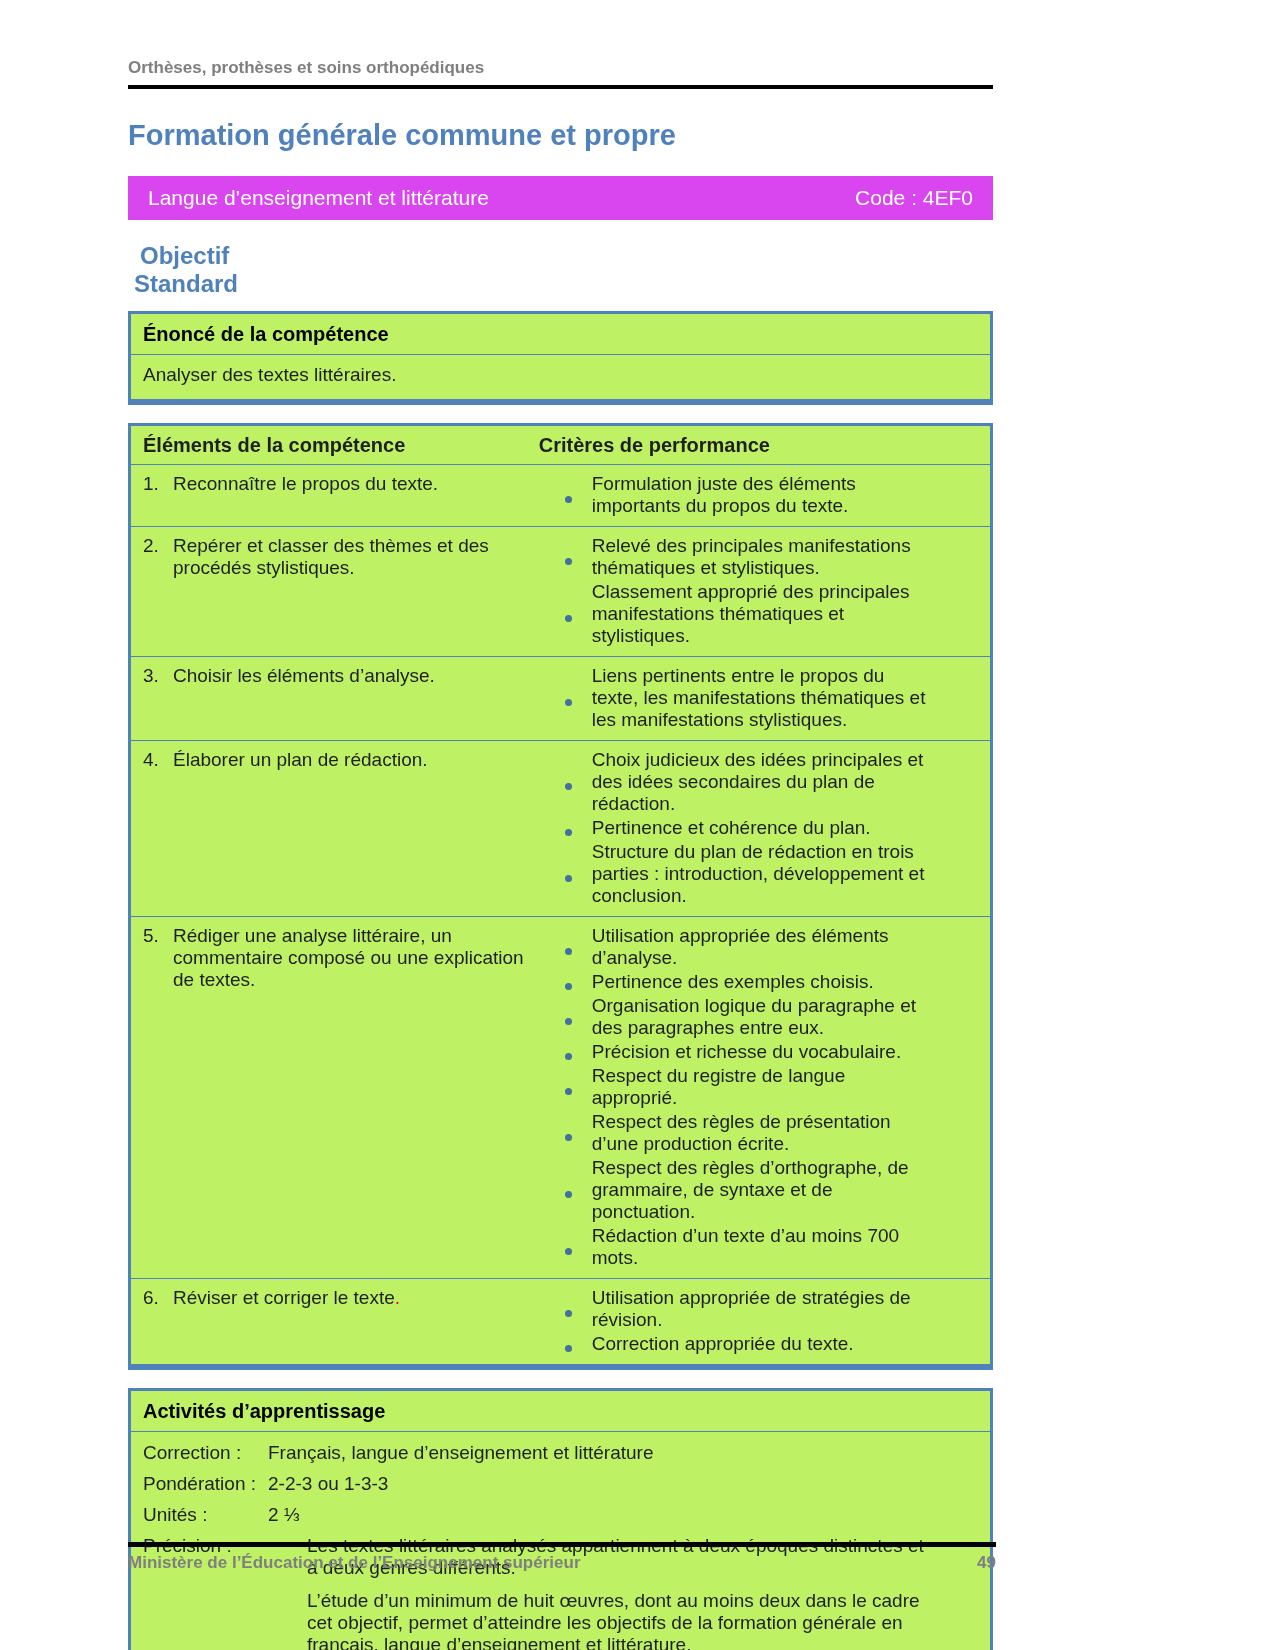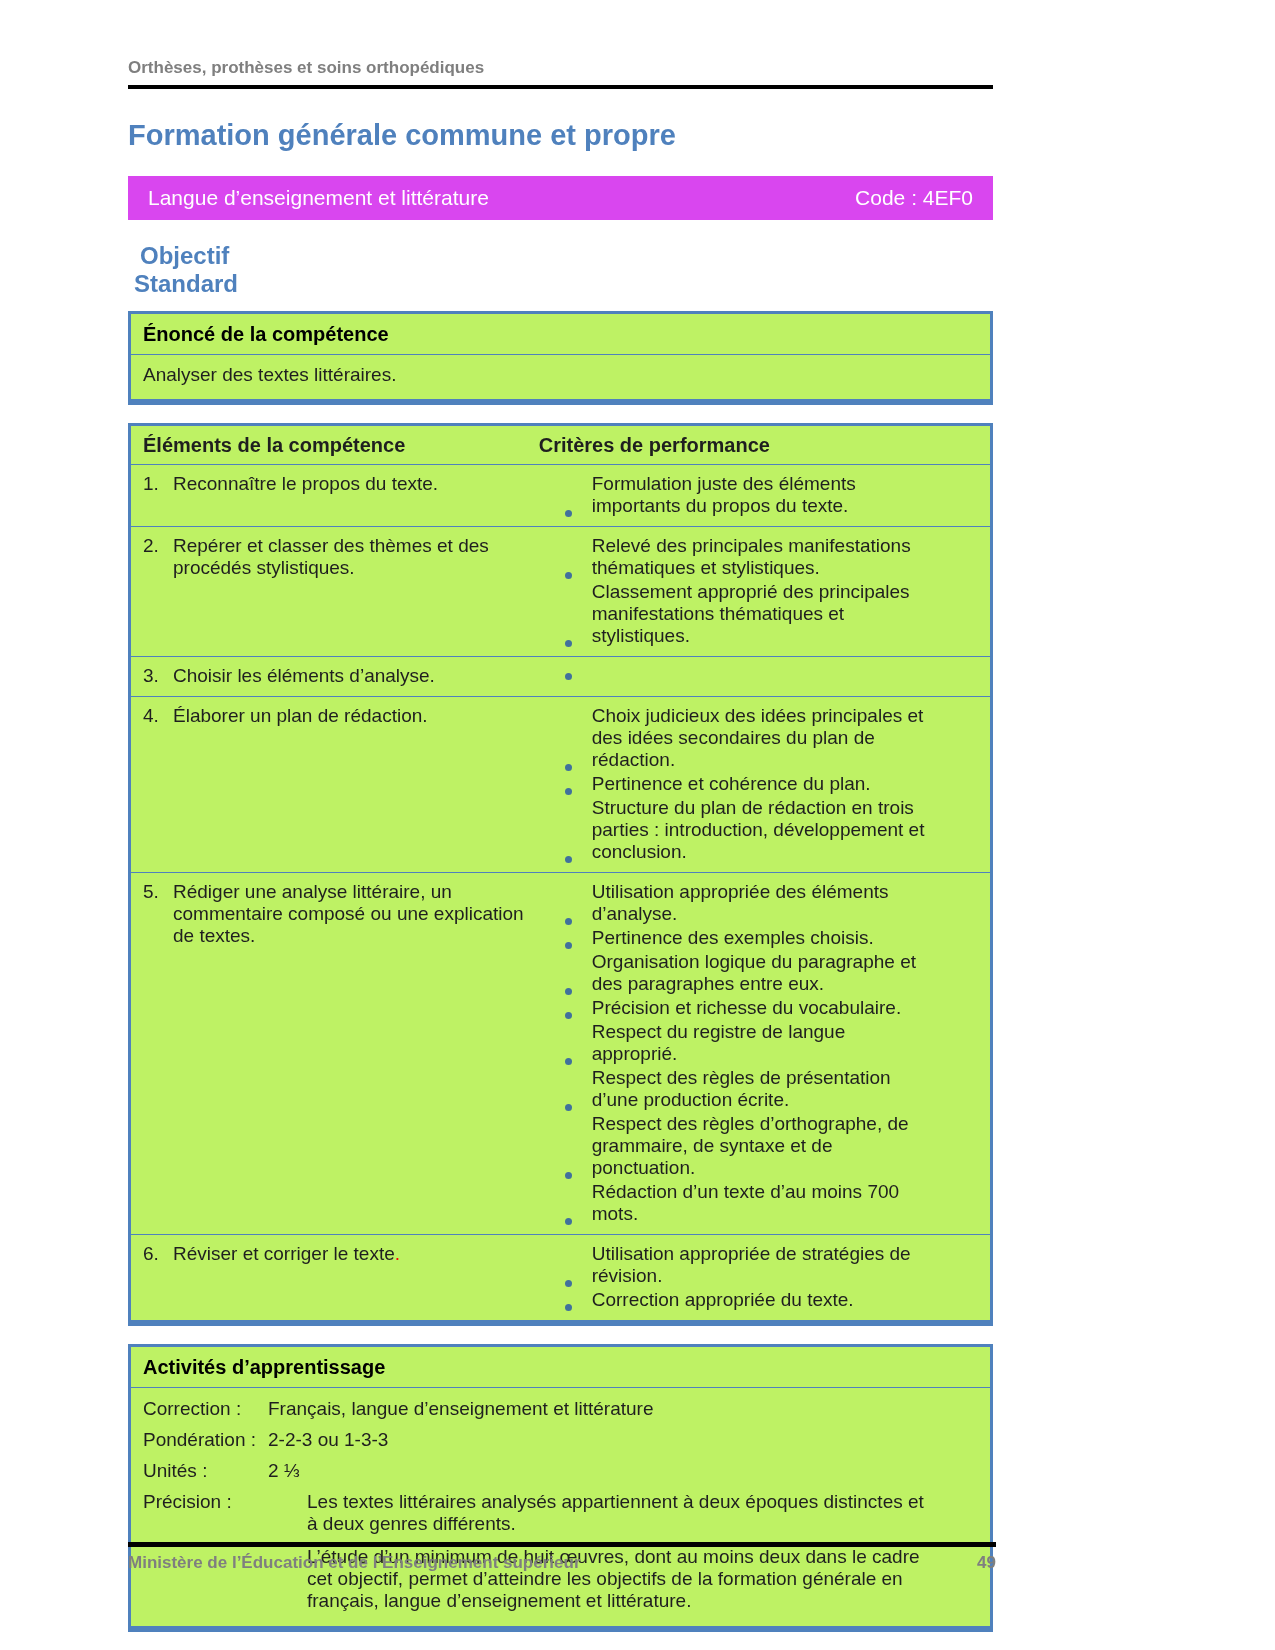--- a/index.html
+++ b/index.html
@@ -74,21 +74,21 @@
   .cell-l.th, .cell-r.th {
     font-weight:bold; font-size:20px;
     padding-top:8px; padding-bottom:8px;
   }
   .cell-r.th { padding-left:4px; }
   .num { width:30px; flex-shrink:0; }
   .itm { flex:1; }
   .red-dot { color:#FF0000; }
   .crit-list { list-style:none; margin:0; padding:0; }
   .crit-list li {
-    display:flex; align-items:flex-end;
+    display:flex; align-items:center;
     padding-left:22px; padding-right:54px;
     margin-bottom:2px;
   }
   .crit-list li:last-child { margin-bottom:0; }
   .bullet {
     width:7px; height:7px; border-radius:50%;
     background:#41719C; flex-shrink:0;
     margin:8px 20px 0 4px;
   }
   
@@ -176,20 +176,21 @@
 
     <div class="trow">
       <div class="cell-l">
         <span class="num">3.</span>
         <span class="itm">Choisir les éléments d’analyse.</span>
       </div>
       <div class="cell-r">
         <ul class="crit-list">
           <li>
               <span class="bullet"></span>
+              <span>Liens pertinents entre le propos du texte, les manifestations thématiques et les manifestations stylistiques.</span>
             </li>
         </ul>
       </div>
     </div>
 
     <div class="trow">
       <div class="cell-l">
         <span class="num">4.</span>
         <span class="itm">Élaborer un plan de rédaction.</span>
       </div>

